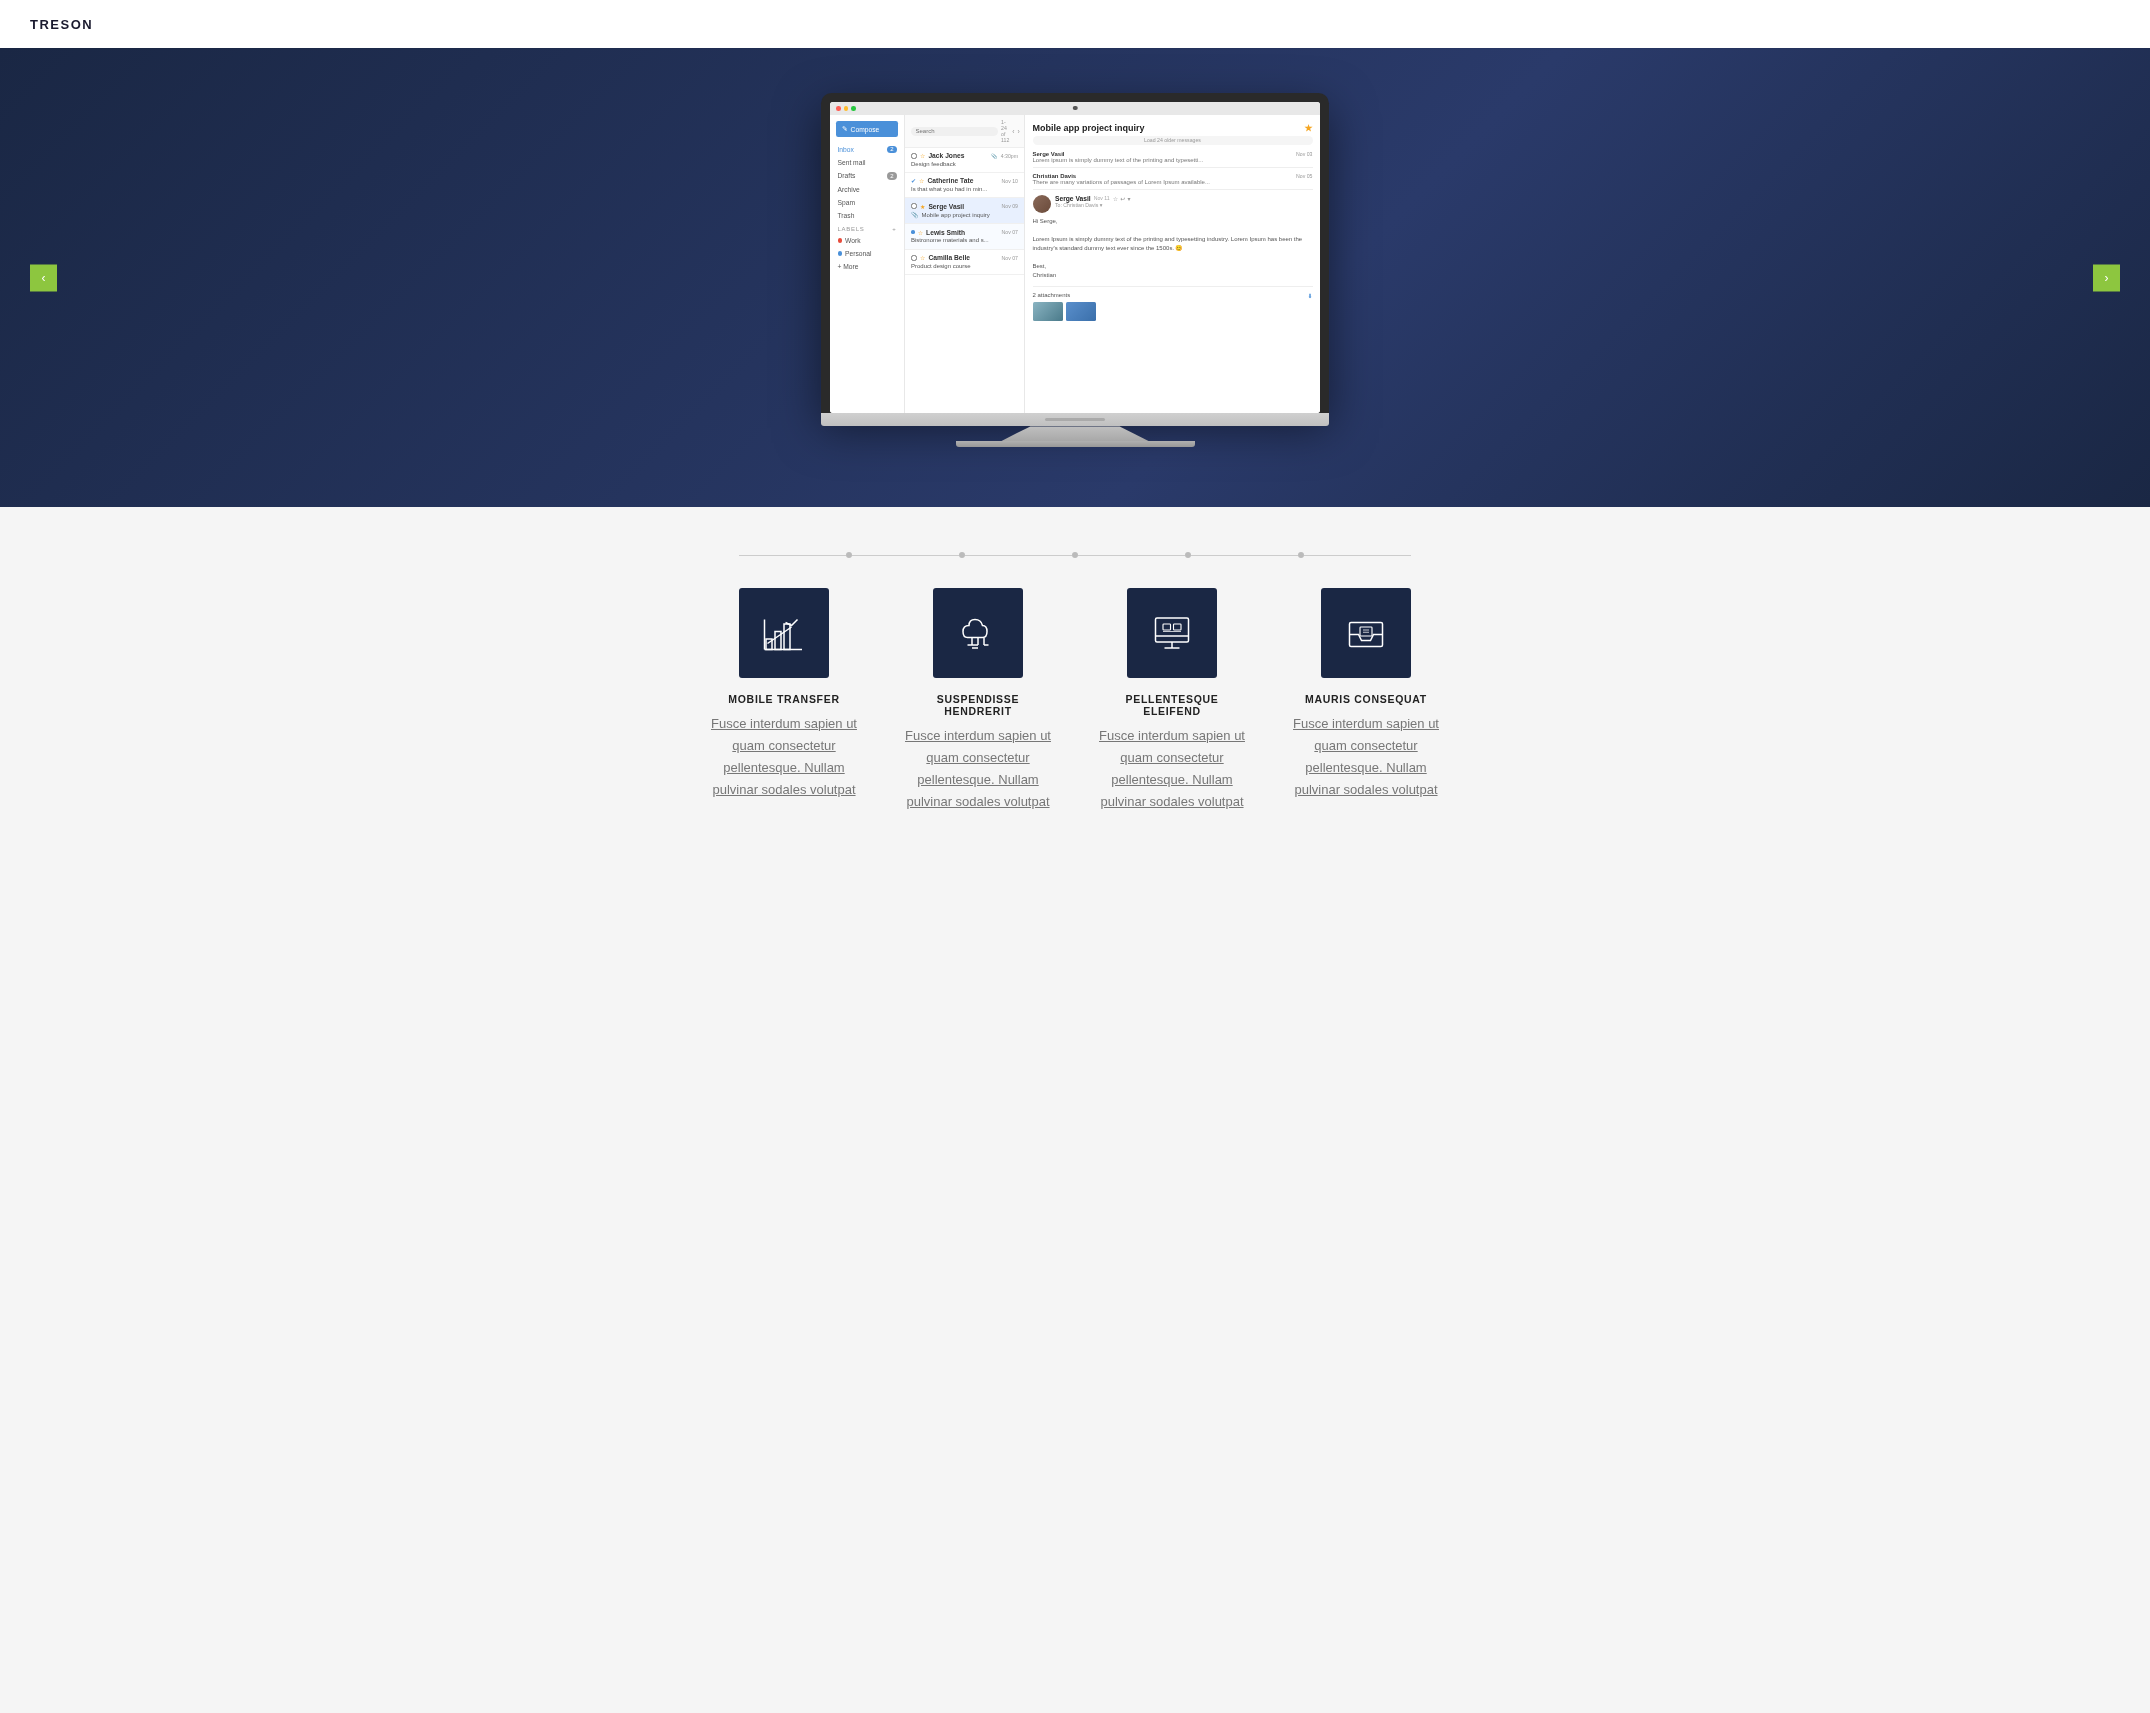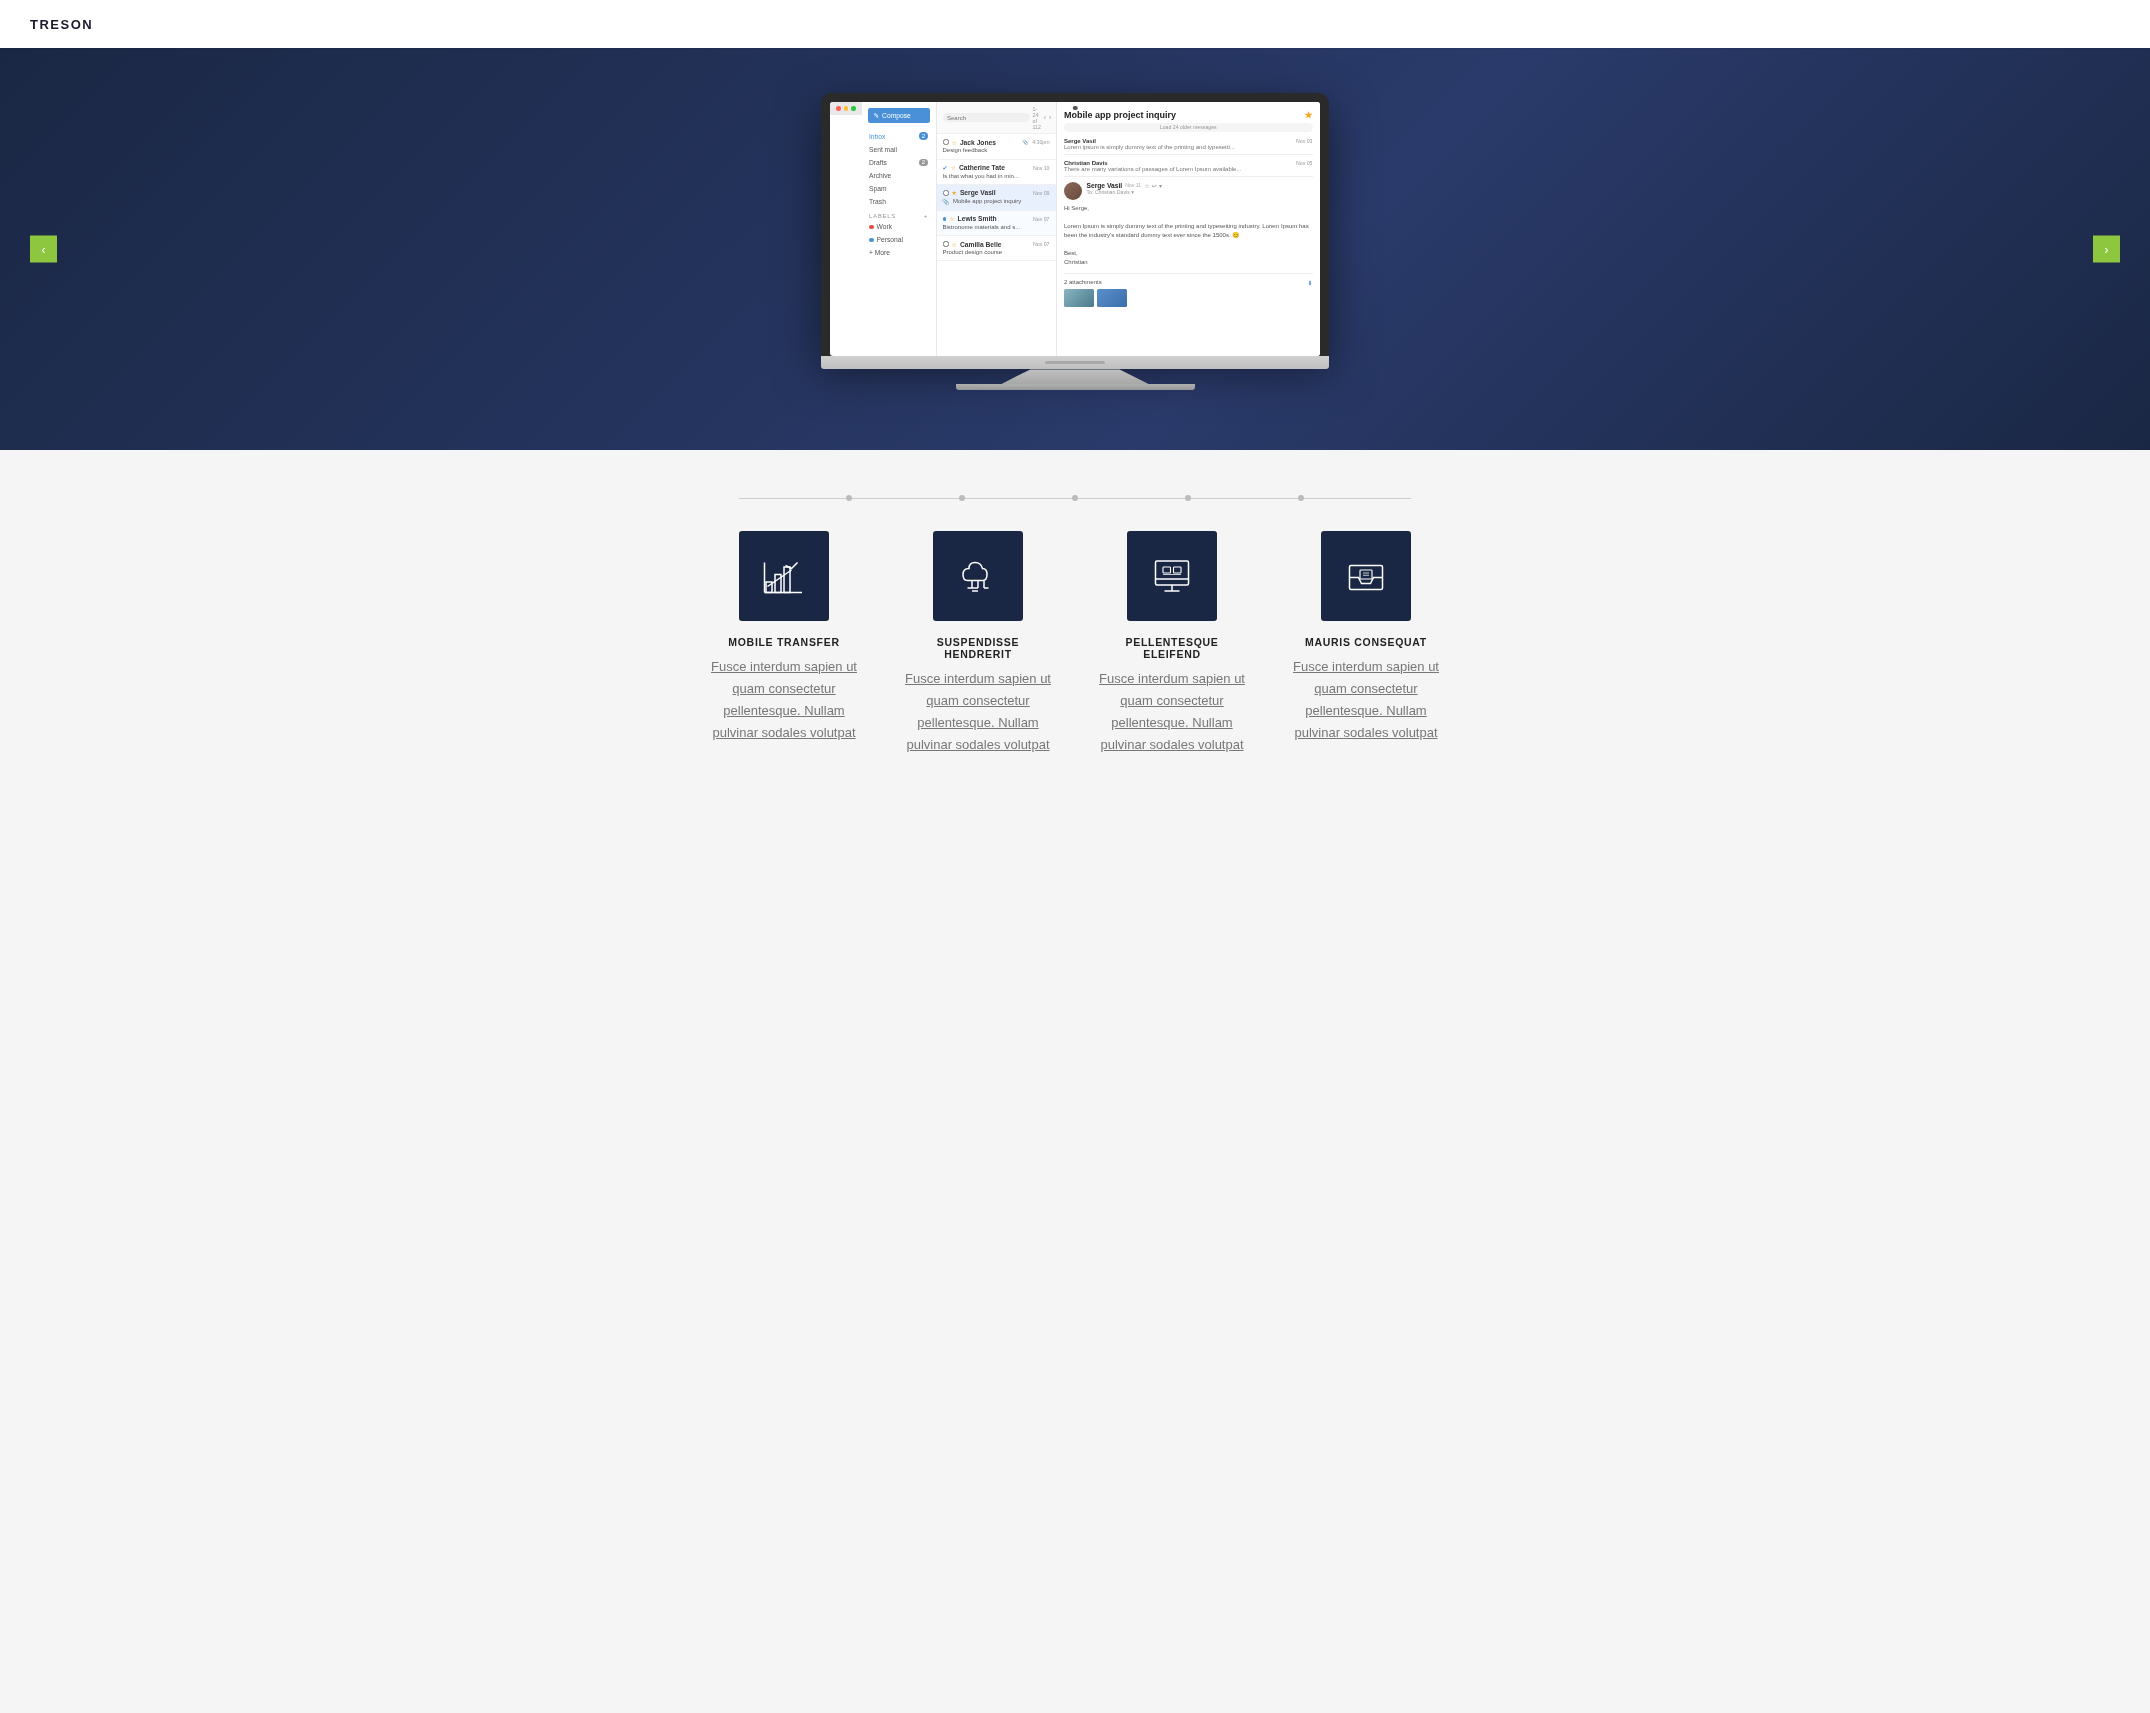--- a/index.html
+++ b/index.html
@@ -86,23 +86,23 @@
     .laptop-outer {
       background: #2a2a2a;
       border-radius: 10.5px 10.5px 0 0;
       padding: 9px 9px 0 9px;
       box-shadow: 0 15px 45px rgba(0,0,0,0.5);
     }
     .laptop-screen {
       background: #fff;
       border-radius: 3px;
       overflow: hidden;
-      height: 254px;
-      display: flex;
-      flex-direction: row;
+      height: 311px;
+      display: flex;
+      flex-direction: column;
     }
     .laptop-top-bar {
       background: #e8e8e8;
       height: 13.4px;
       display: flex;
       align-items: center;
       padding: 0 6px;
       gap: 3px;
       flex-shrink: 0;
     }

